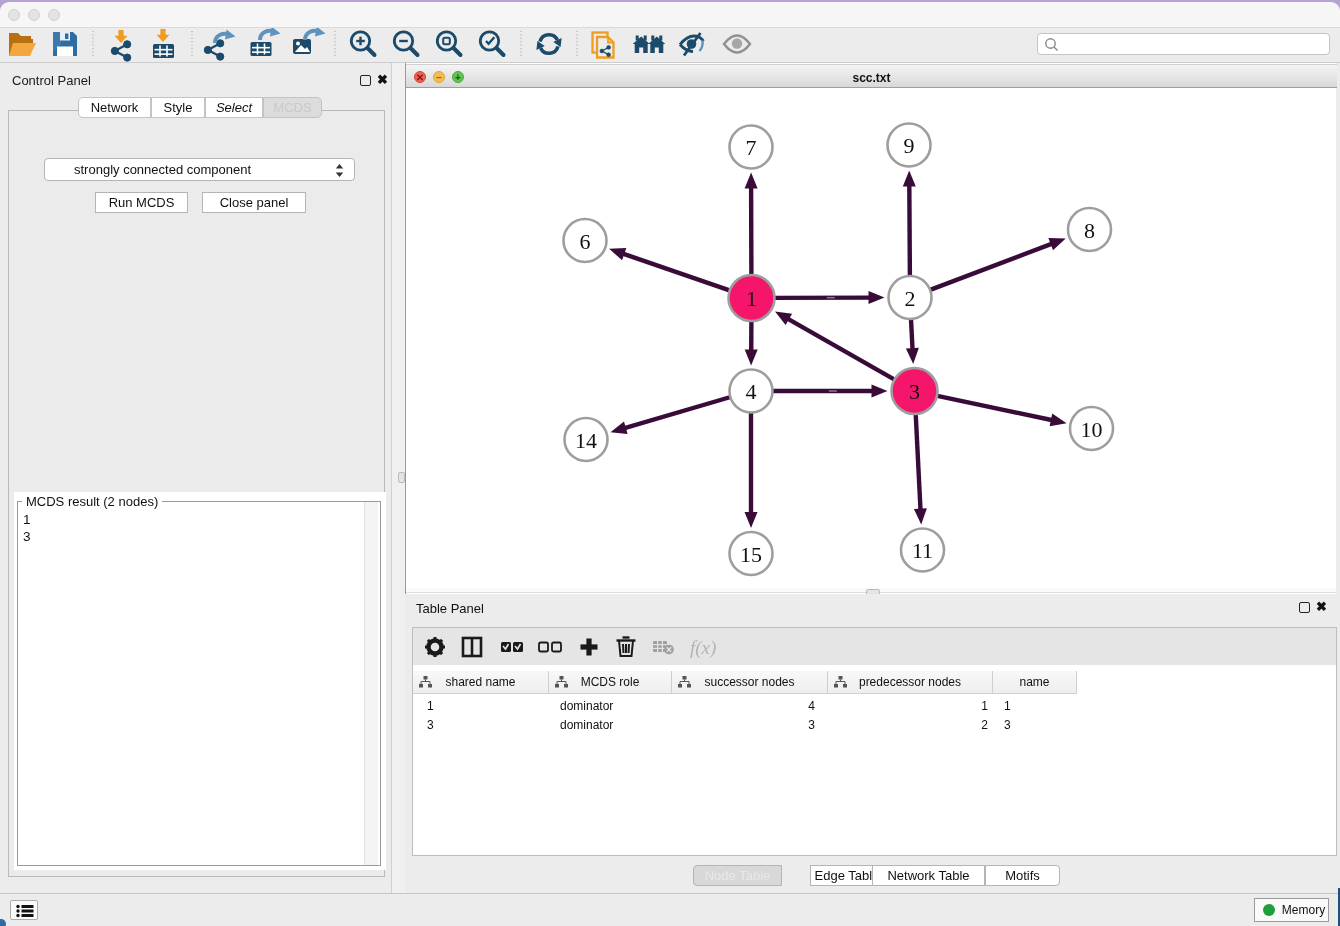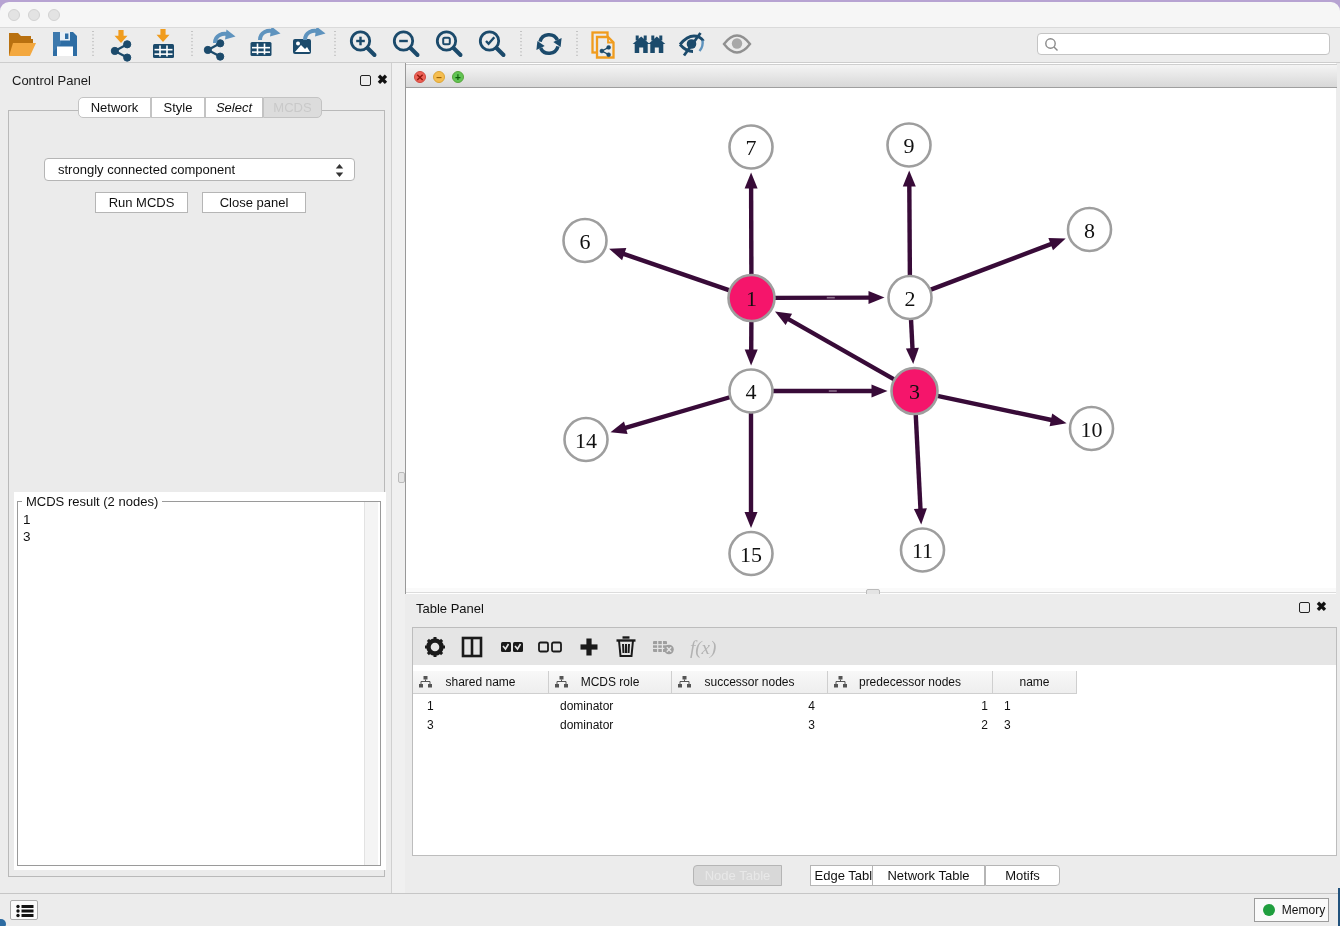--- a/index.html
+++ b/index.html
@@ -12,21 +12,21 @@
 #toolbar{left:0;top:28px;width:1340px;height:35px;background:#ececec;border-bottom:1px solid #cdcdcd}
 #search{left:1037px;top:33px;width:293px;height:22px;background:#fff;border:1px solid #c4c4c4;border-radius:4px}
 
 #cpanel{left:0;top:63px;width:392px;height:830px;background:#ececec;border-right:1px solid #d0d0d0}
 #cphead{left:12px;top:10px;font-size:13px;color:#1a1a1a}
 .flico{width:11px;height:11px;border:1.5px solid #222;border-radius:2px;position:absolute}
 .xico{font-size:13px;color:#111;font-weight:bold;position:absolute}
 #cpbox{left:8px;top:47px;width:377px;height:767px;border:1px solid #b9b9b9;background:#ebebeb}
 .tab{position:absolute;top:34px;height:21px;background:#fff;border:1px solid #c3c3c3;font-size:13px;color:#111;text-align:center;line-height:20px}
 #optlab{left:0;width:392px;top:75px;text-align:center;font-size:13px;color:#111}
-#combo{left:44px;top:95px;width:311px;height:23px;background:#fff;border:1px solid #b5b5b5;border-radius:4px;font-size:13px;color:#111;line-height:21px;padding-left:13px}
+#combo{left:44px;top:95px;width:311px;height:23px;background:#fff;border:1px solid #b5b5b5;border-radius:4px;font-size:13px;color:#111;line-height:21px;padding-left:29px}
 .btn{position:absolute;top:129px;height:21px;background:#fff;border:1px solid #b5b5b5;border-radius:0;font-size:13px;color:#111;text-align:center;line-height:19px}
 #mcdswhite{left:14px;top:429px;width:372px;height:378px;background:#fff}
 #mcdsbox{left:17px;top:438px;width:364px;height:365px;border:1px solid #9a9a9a;background:#fff}
 #mcdslab{left:22px;top:431px;background:#fff;padding:0 4px;font-size:13px;color:#111}
 #mcdstxt{left:23px;top:448px;font-size:13.5px;color:#111;line-height:17px}
 #mcdssb{left:364px;top:439px;width:14px;height:363px;background:#f4f4f4;border-left:1px solid #e2e2e2}
 
 #vdiv{left:392px;top:63px;width:13px;height:830px;background:#f0f0f0}
 #vgrip{left:398px;top:472px;width:7px;height:11px;background:#e4e4e4;border:1px solid #bbb;border-radius:2px}
 
@@ -240,20 +240,21 @@
   <div class="abs" id="mcdstxt">1<br>3</div>
 </div>
 <div class="abs" id="vdiv"></div>
 <div class="abs" id="vgrip"></div>
 
 <div class="abs" id="netwin">
   <div class="abs" id="netbar">
     <div class="mtl" style="left:8px;background:#ee6156;border:1px solid #ce4a40;color:#8e150a">✕</div>
     <div class="mtl" style="left:27px;background:#f5bd4f;border:1px solid #dca636;color:#9a5f00">–</div>
     <div class="mtl" style="left:46px;background:#61c454;border:1px solid #58a53c;color:#0d5d0a">+</div>
+    <div class="abs" id="nettitle">scc.txt</div>
   </div>
   <div class="abs" id="netcanvas"><svg id="graph" width="931" height="506" viewBox="0 0 931 506">
 <line x1="345.4" y1="188.0" x2="345.1" y2="96.5" stroke="#380b38" stroke-width="4.4"></line>
 <polygon points="345.1,83.5 351.6,99.5 338.6,99.5" fill="#380b38"></polygon>
 <line x1="325.7" y1="202.1" x2="215.4" y2="164.1" stroke="#380b38" stroke-width="4.4"></line>
 <polygon points="203.1,159.8 220.3,158.9 216.1,171.2" fill="#380b38"></polygon>
 <line x1="366.5" y1="208.9" x2="465.5" y2="208.6" stroke="#380b38" stroke-width="4.4"></line>
 <polygon points="478.5,208.6 462.5,215.1 462.5,202.1" fill="#380b38"></polygon>
 <line x1="345.4" y1="230.0" x2="345.2" y2="263.5" stroke="#380b38" stroke-width="4.4"></line>
 <polygon points="345.1,276.5 338.7,260.5 351.7,260.5" fill="#380b38"></polygon>

